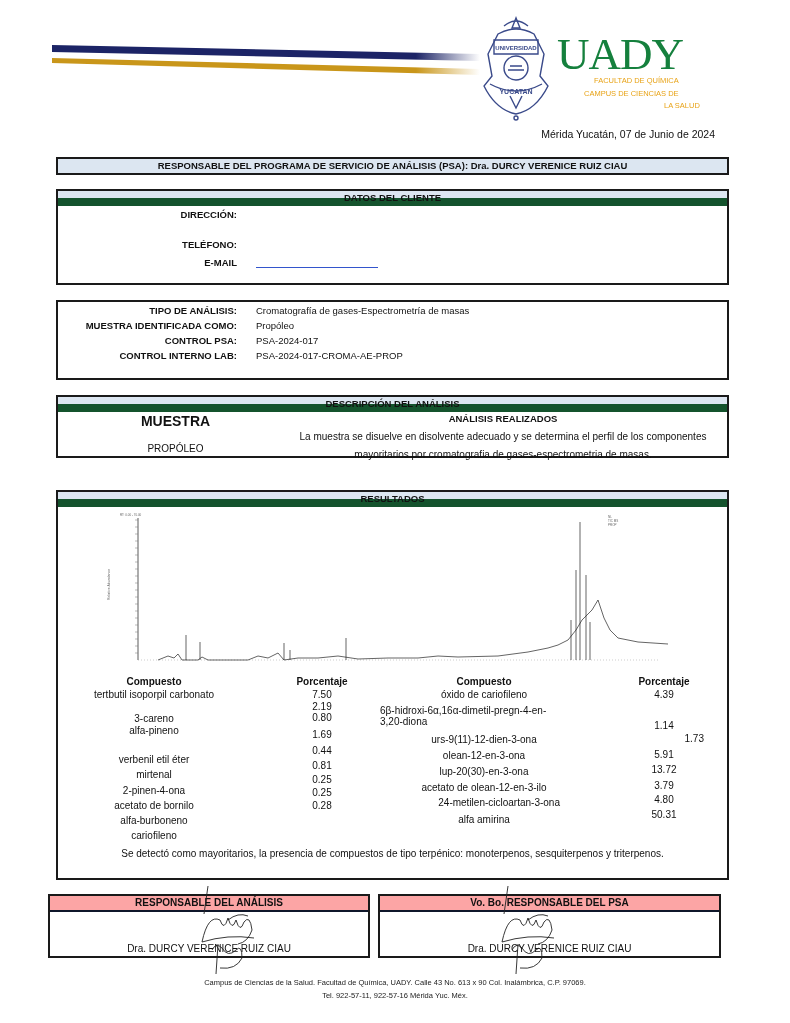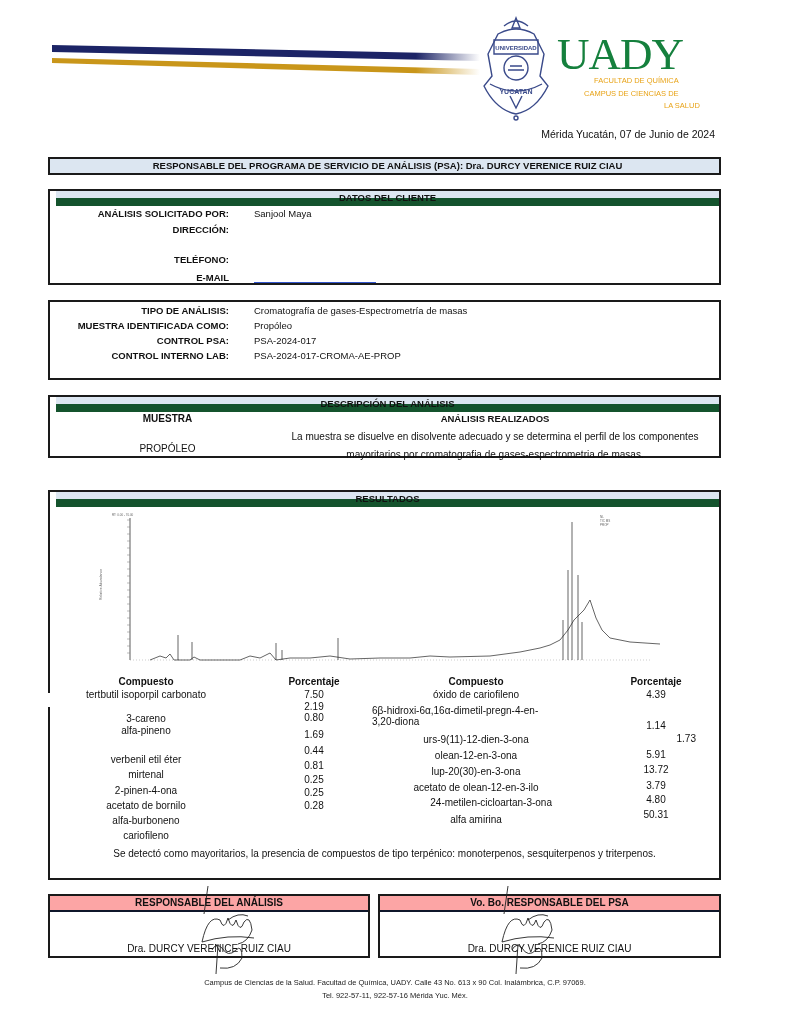--- a/index.html
+++ b/index.html
@@ -9,21 +9,21 @@
   .abs { position: absolute; }
 
   
   .stripes { left: 50px; top: 40px; width: 430px; height: 40px; }
   .logo-seal { left: 478px; top: 14px; width: 76px; height: 108px; }
   .uady { left: 557px; top: 32px; font-family: "Liberation Serif", serif; font-size: 45px; color: #15803d; letter-spacing: -1px; line-height: 1; }
   .fac { font-family: "Liberation Sans", sans-serif; font-size: 7.5px; color: #e8a317; line-height: 1; white-space: nowrap; }
   .date { right: 75px; top: 128px; font-size: 10.5px; color: #111; white-space: nowrap; }
 
   
-  .box { position: absolute; left: 48px; width: 673px; border: 2px solid #1a1a1a; background: #fff; padding-left: 6px; }
+  .box { position: absolute; left: 56px; width: 673px; border: 2px solid #1a1a1a; background: #fff; }
   .box-head { background: #dce6f1; border-bottom: 8px solid #14532d; text-align: center; font-weight: bold; font-size: 9.5px; height: 15px; line-height: 13px; }
   .psa-box { top: 157px; height: 18px; background: #dce6f1; text-align: center; font-weight: bold; font-size: 9.5px; line-height: 14px; }
 
   .row { position: relative; height: 14px; font-size: 9.5px; line-height: 14px; }
   .lbl { position: absolute; right: 490px; text-align: right; font-weight: bold; white-space: nowrap; }
   .val { position: absolute; left: 198px; white-space: nowrap; }
   .email-line { position: absolute; left: 198px; top: 11px; width: 122px; height: 1px; background: #3355cc; }
 
   .res-tbl { position: absolute; font-size: 10px; line-height: 12px; }
   .th { position: absolute; font-weight: bold; text-align: center; white-space: nowrap; }
@@ -76,24 +76,20 @@
 <div class="abs fac" style="left:594px; top:77px;">FACULTAD DE QUÍMICA</div>
 <div class="abs fac" style="left:584px; top:90px;">CAMPUS DE CIENCIAS DE</div>
 <div class="abs fac" style="left:664px; top:102px;">LA SALUD</div>
 
 <div class="abs date">Mérida Yucatán, 07 de Junio de 2024</div>
 
 <div class="box psa-box">RESPONSABLE DEL PROGRAMA DE SERVICIO DE ANÁLISIS (PSA): Dra. DURCY VERENICE RUIZ CIAU</div>
 
 <div class="box" style="top:189px; height:96px;">
   <div class="box-head">DATOS DEL CLIENTE</div>
-  <div class="row" style="margin-top:1px;">
-    <span class="lbl">ANÁLISIS SOLICITADO POR:</span>
-    <span class="val">Sanjool Maya</span>
-  </div>
   <div class="row" style="margin-top:2px;">
     <span class="lbl">DIRECCIÓN:</span>
     <span class="val"></span>
   </div>
   <div class="row" style="margin-top:16px;">
     <span class="lbl">TELÉFONO:</span>
     <span class="val"></span>
   </div>
   <div class="row" style="margin-top:4px;">
     <span class="lbl">E-MAIL</span>
@@ -116,21 +112,21 @@
     <span class="val">PSA-2024-017</span>
   </div>
   <div class="row">
     <span class="lbl">CONTROL INTERNO LAB:</span>
     <span class="val">PSA-2024-017-CROMA-AE-PROP</span>
   </div>
 </div>
 
 <div class="box" style="top:395px; height:63px;">
   <div class="box-head">DESCRIPCIÓN DEL ANÁLISIS</div>
-  <div class="abs" style="left:0; width:235px; top:16px; text-align:center; font-weight:bold; font-size:10px;">MUESTRA</div>
+  <div class="abs" style="left:0; width:235px; top:16px; text-align:center; font-weight:bold; font-size:14px;">MUESTRA</div>
   <div class="abs" style="left:220px; width:450px; top:16px; text-align:center; font-weight:bold; font-size:9.5px;">ANÁLISIS REALIZADOS</div>
   <div class="abs" style="left:0; width:235px; top:46px; text-align:center; font-size:10px;">PROPÓLEO</div>
   <div class="abs" style="left:220px; width:450px; top:34px; text-align:center; font-size:10px;">La muestra se disuelve en disolvente adecuado y se determina el perfil de los componentes</div>
   <div class="abs" style="left:220px; width:450px; top:52px; text-align:center; font-size:10px;">mayoritarios por cromatografia de gases-espectrometria de masas.</div>
 </div>
 
 <div class="box" style="top:490px; height:390px;">
   <div class="box-head">RESULTADOS</div>
 
   <svg class="abs" style="left:40px; top:18px; width:570px; height:164px;" viewBox="0 0 570 164">

